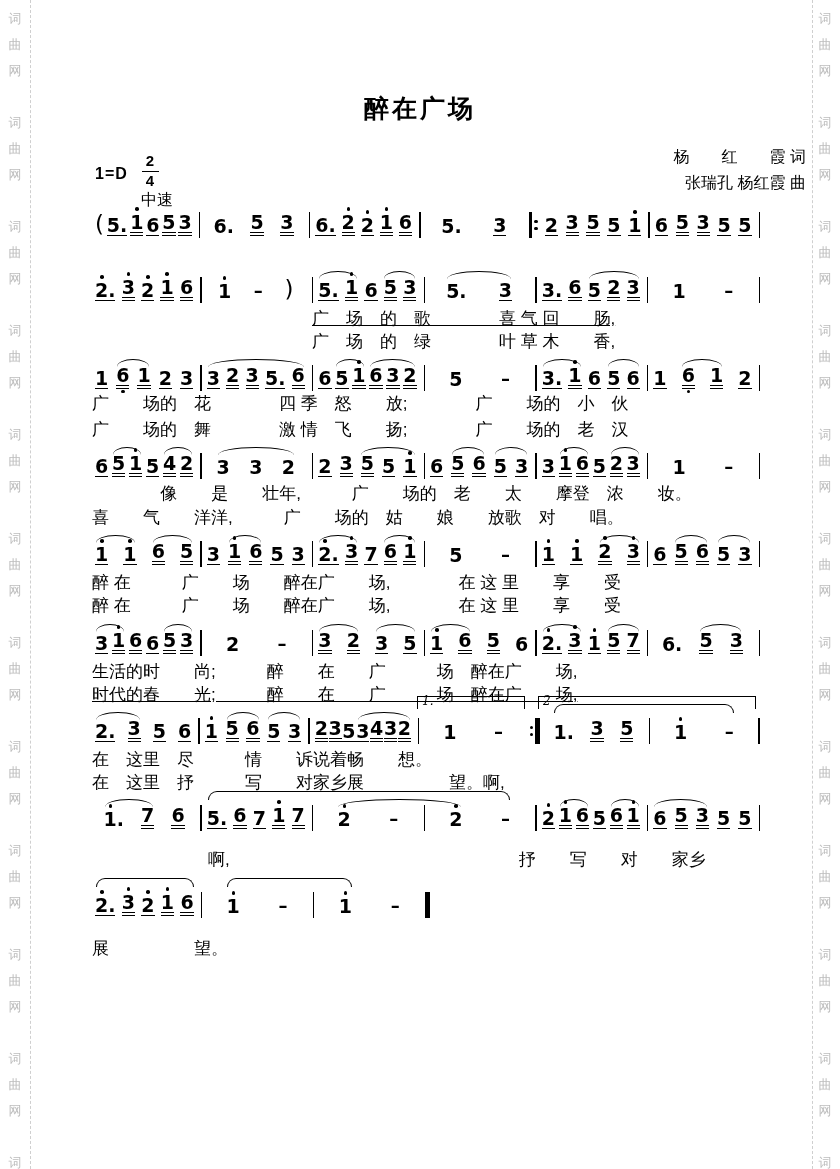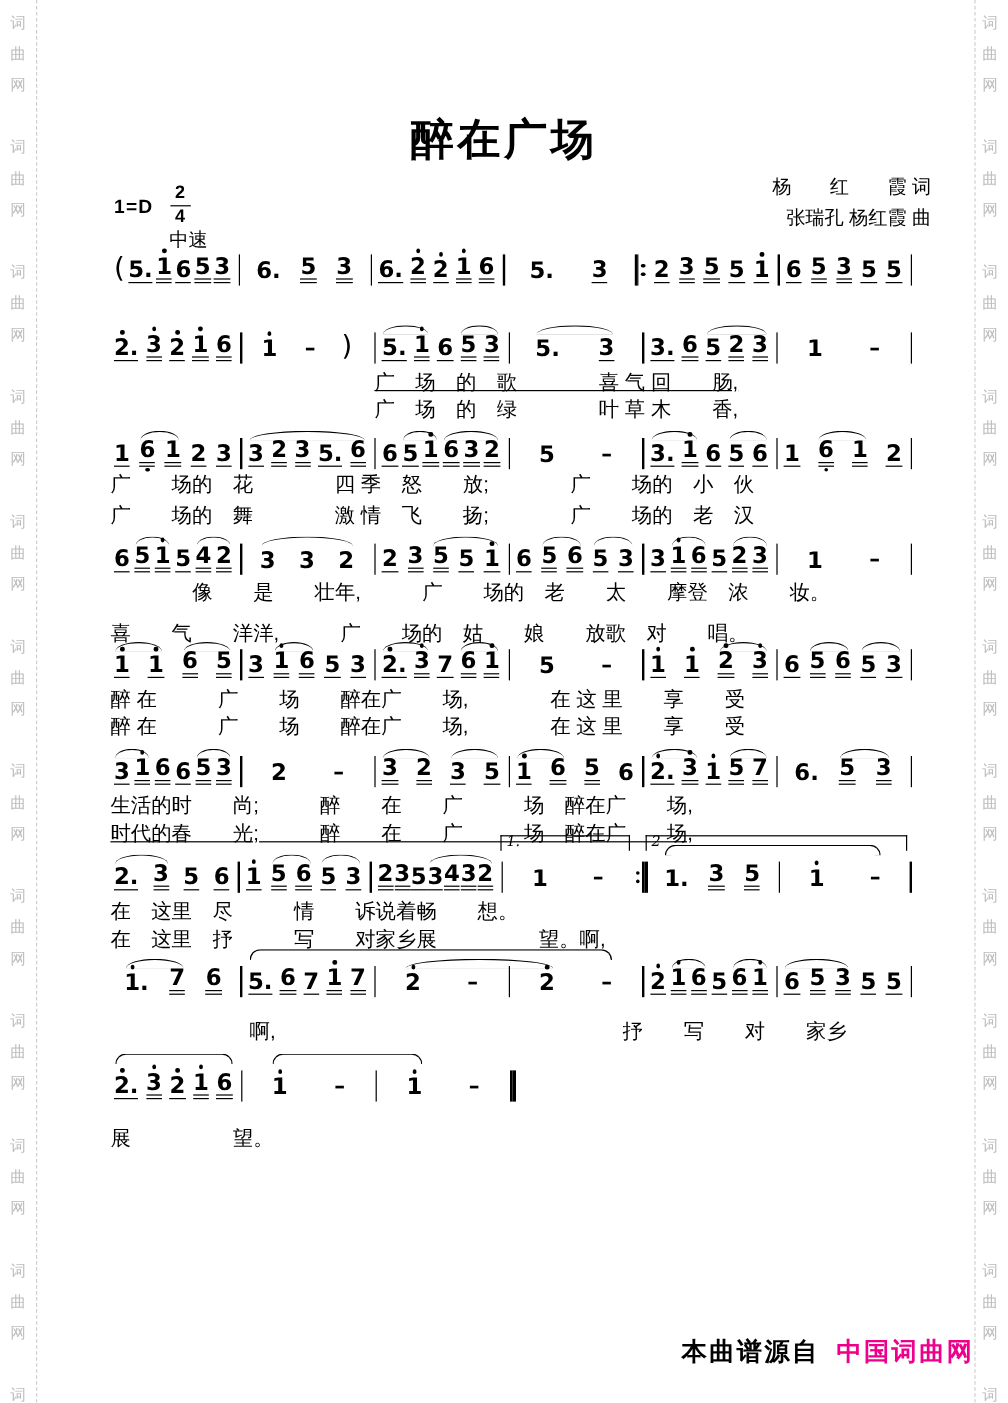--- a/index.html
+++ b/index.html
@@ -9,27 +9,27 @@
   .wm-col{position:absolute;top:6px;bottom:0;width:26px;display:flex;flex-direction:column;
           align-items:center;overflow:hidden;}
   .wm-col.left{left:2px;}
   .wm-col.right{right:2px;}
   .wm-group{display:flex;flex-direction:column;align-items:center;margin-bottom:26px;}
   .wm-char{font-size:13px;line-height:26px;color:#bdbdbd;}
   .dash-line{position:absolute;top:0;bottom:0;width:0;border-left:1px dashed #cfcfcf;}
   .dash-line.left{left:30px;}
   .dash-line.right{left:812px;}
   
-  .title{position:absolute;left:0;right:0;top:92px;text-align:center;font-size:36px;
+  .title{position:absolute;left:0;right:0;top:92px;text-align:center;font-size:25px;
          font-weight:600;letter-spacing:3px;}
   .keysig{position:absolute;left:95px;top:153px;font-size:16px;font-weight:bold;letter-spacing:1px;}
   .ts{display:inline-block;vertical-align:-7px;margin-left:14px;font-size:15px;font-weight:bold;text-align:center;line-height:1.1;}
   .ts .n{display:block;border-bottom:1.5px solid #000;padding:0 4px 1px;}
   .ts .d{display:block;padding-top:1px;}
-  .authors{position:absolute;right:64px;top:144px;text-align:right;font-size:16px;line-height:1.6;}
+  .authors{position:absolute;right:34px;top:144px;text-align:right;font-size:16px;line-height:1.6;}
   .tempo{position:absolute;left:141px;top:190px;font-size:16px;}
   
   .score{position:absolute;left:90px;top:0;width:670px;}
   .system{position:absolute;left:0;}
   .notes{position:relative;display:flex;align-items:flex-end;height:34px;}
   .measure{flex:1 1 0;display:flex;align-items:flex-end;justify-content:space-between;
            padding:0 7px 0 5px;position:relative;}
   .measure.loose{justify-content:space-around;}
   .tok{position:relative;font-weight:bold;font-size:19px;line-height:20px;margin-bottom:3px;
        font-family:"DejaVu Sans",sans-serif;}
@@ -411,21 +411,21 @@
           <div class="arc" style="left: 23px; width: 28px; top: 1px;"></div>
           <div class="arc" style="left: 74px; width: 28px; top: 1px;"></div>
           <div class="arc" style="left: 128px; width: 76px; top: 1px;"></div>
           <div class="arc" style="left: 271px; width: 54px; top: 1px;"></div>
           <div class="arc" style="left: 362px; width: 32px; top: 1px;"></div>
           <div class="arc" style="left: 405px; width: 32px; top: 1px;"></div>
           <div class="arc" style="left: 470px; width: 28px; top: 1px;"></div>
           <div class="arc" style="left: 521px; width: 28px; top: 1px;"></div>
         </div>
         <div class="lyric" style="padding-left: 2px; margin-top: 2px; text-align: center;">像　　是　　壮年,　　　广　　场的　老　　太　　摩登　浓　　妆。</div>
-        <div class="lyric" style="padding-left: 2px; margin-top: 11px;">喜　　气　　洋洋,　　　广　　场的　姑　　娘　　放歌　对　　唱。</div>
+        <div class="lyric" style="padding-left: 2px; margin-top: 1px;">喜　　气　　洋洋,　　　广　　场的　姑　　娘　　放歌　对　　唱。</div>
       </div>
       <div class="system" style="top: 534px; width: 670px;">
         <div class="notes">
           <div class="measure">
             <span class="tok hi u1">1</span>
             <span class="tok hi u1">1</span>
             <span class="tok u2">6</span>
             <span class="tok u2">5</span>
           </div>
           <span class="bar"></span>
@@ -669,17 +669,14 @@
           </div>
           <span class="bar"></span>
           <span class="bar thick"></span>
           <div class="arc flat" style="left: 6px; width: 96px; top: -7px;"></div>
           <div class="arc flat" style="left: 137px; width: 123px; top: -7px;"></div>
         </div>
         <div class="lyric" style="padding-left: 2px; margin-top: 18px;">展　　　　　望。</div>
       </div>
     </div>
 
-  <div class="footer">
-    <span>本曲谱源自</span><span class="brand" style="color: rgb(236, 0, 140);">中国词曲网</span>
-  </div>
 
 </div>
 
 </body></html>

